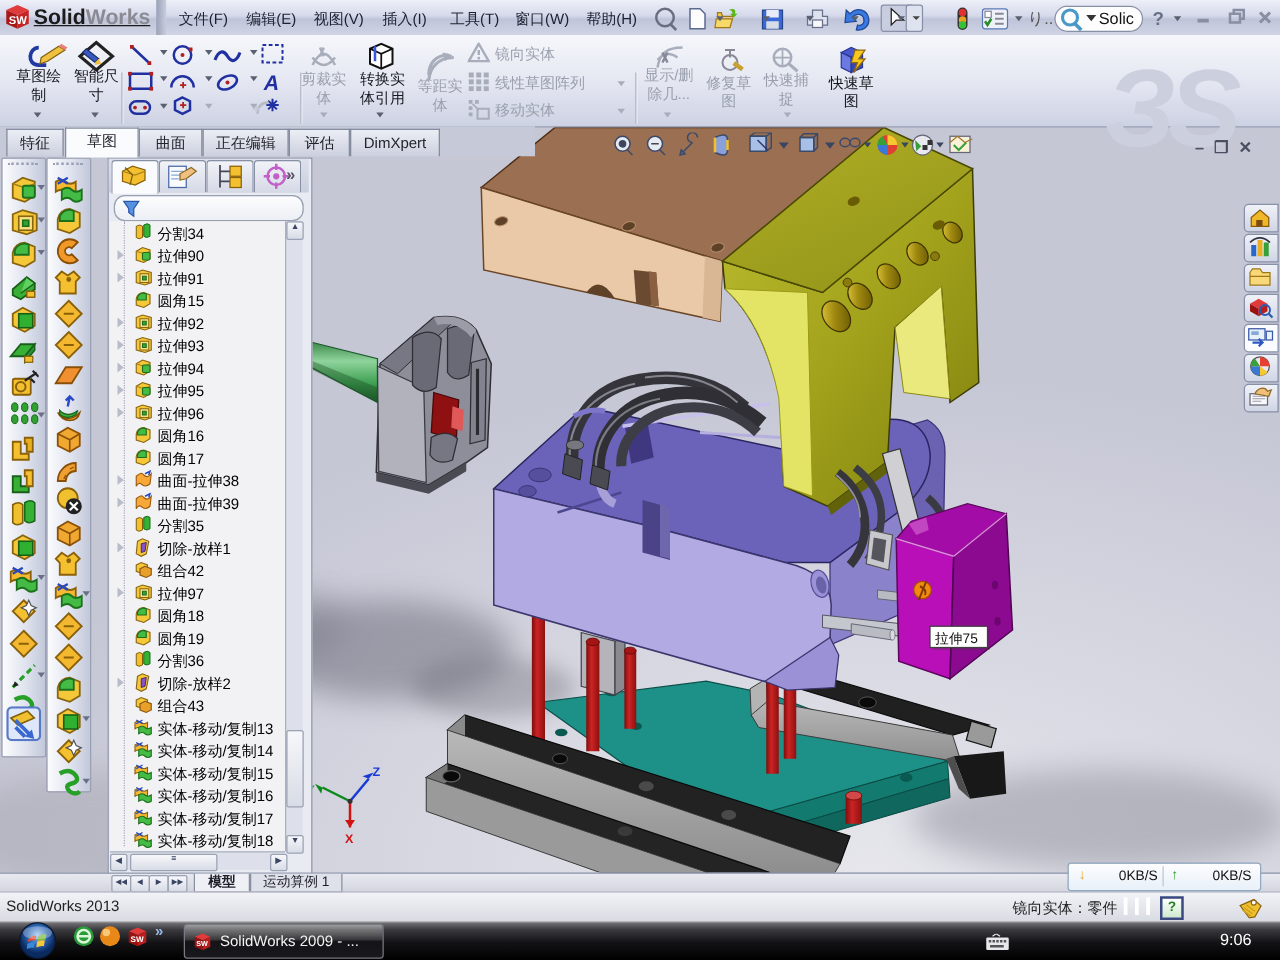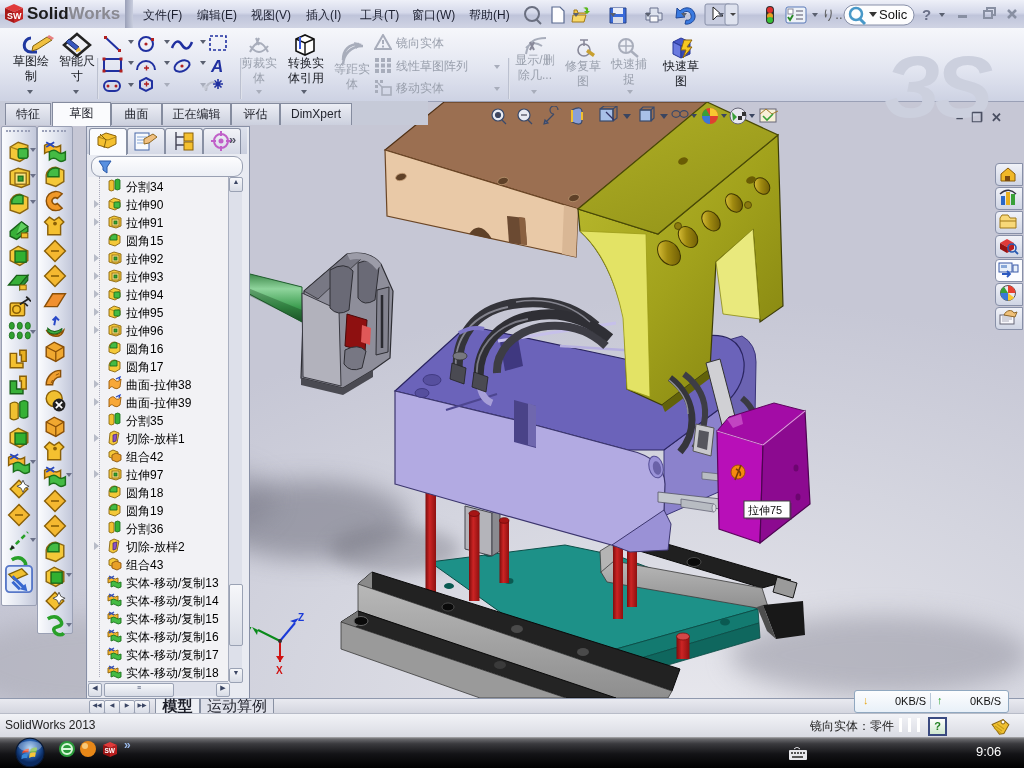--- a/index.html
+++ b/index.html
@@ -2,21 +2,21 @@
 <html><head>
 <meta charset="utf-8">
 <style>
 html,body{margin:0;padding:0;}
 body{width:1024px;height:768px;overflow:hidden;font-family:"Liberation Sans",sans-serif;}
 #scr{position:relative;width:1024px;height:768px;background:#c8c9d6;overflow:hidden;}
 .abs{position:absolute;}
 
 #title{left:0;top:0;width:1024px;height:28px;background:linear-gradient(#eef0f8 0%,#d5d9ea 45%,#bfc4da 55%,#d0d4e4 100%);border-bottom:1px solid #7e86a0;}
 #logo{left:3px;top:2px;width:22px;height:22px;}
-#lgtxt{left:27px;top:4px;font-size:17px;font-weight:bold;color:#1b1b1b;letter-spacing:0px;}
+#lgtxt{left:27px;top:4px;font-size:17px;font-weight:bold;color:#1b1b1b;letter-spacing:0px;text-decoration:underline;}
 #lgtxt span{color:#8a8a92;}
 #vsep{left:125px;top:0;width:8px;height:28px;background:linear-gradient(90deg,#9aa0b8,#c9cede);}
 .menu{top:7px;font-size:12px;color:#1d2030;}
 
 #tb2{left:0;top:28px;width:1024px;height:73px;background:linear-gradient(#f6f7fb 0%,#e3e6f1 55%,#cdd2e3 100%);border-bottom:1px solid #9aa0b6;}
 .bl{font-size:12px;color:#16181f;text-align:center;line-height:15px;}
 .gr{color:#9aa0ad;}
 .car{width:0;height:0;border-left:3px solid transparent;border-right:3px solid transparent;border-top:4px solid #5a6070;}
 .carg{border-top-color:#a8adbb;}
 .sep2{top:30px;width:2px;height:41px;background:linear-gradient(90deg,#aab0c2,#f0f2f8);}
@@ -37,21 +37,21 @@
 #tree{left:1px;top:50px;width:140px;height:504px;background:#f2f2f5;overflow:hidden;}
 .ti{position:absolute;left:0;height:18px;width:116px;}
 .ti .tx{position:absolute;left:38px;top:2px;font-size:12px;color:#000;white-space:nowrap;}
 .ti .ic{position:absolute;left:19px;top:1px;}
 .ti .ex{position:absolute;left:6px;top:5px;width:0;height:0;border-top:4px solid transparent;border-bottom:4px solid transparent;border-left:5px solid #b8bcc8;}
 #vsb{left:141px;top:50px;width:13px;height:504px;background:#dde0ea;border-left:1px solid #aab0c0;}
 #hsb{left:1px;top:554px;width:140px;height:14px;background:#dde0ea;border-top:1px solid #aab0c0;}
 .sbtn{background:linear-gradient(#f6f7fa,#d8dce6);border:1px solid #9aa2b4;border-radius:2px;font-size:7px;color:#3a4563;text-align:center;}
 
 #btabs{left:0;top:698px;width:1024px;height:15px;background:linear-gradient(#e9eaf0,#d2d4de);border-top:1px solid #9099ae;}
-.btab{top:0px;height:14px;border:1px solid #8890a2;border-top:none;background:#dfe1ea;font-size:15px;color:#1c1e28;text-align:center;line-height:14px;}
+.btab{top:0px;height:14px;border:1px solid #8890a2;border-top:none;background:#dfe1ea;font-size:11px;color:#1c1e28;text-align:center;line-height:14px;}
 
 #status{left:0;top:713px;width:1024px;height:24px;background:linear-gradient(#f2f3f7,#d8dae2);border-top:1px solid #b8bcc8;font-size:12px;color:#222;}
 
 #task{left:0;top:737px;width:1024px;height:31px;background:linear-gradient(#b0b0b2 0%,#6a6a6e 6%,#3a3a3e 22%,#131316 55%,#000 100%);}
 .tbtn{top:2px;height:26px;border:1px solid #5a5a60;border-radius:3px;background:linear-gradient(rgba(255,255,255,0.28),rgba(255,255,255,0.07) 45%,rgba(0,0,0,0.25) 50%,rgba(60,60,70,0.2));font-size:12px;color:#f2f2f2;line-height:26px;}
 </style>
 </head>
 <body>
 <div id="scr">
 <div class="abs" id="vp"></div>
@@ -1091,20 +1091,29 @@
         <circle cx="9" cy="9" r="8" fill="#e88818"></circle>
         <circle cx="6" cy="6" r="3" fill="#f8c878"></circle>
       </svg>
 <svg class="abs" style="left:101px;top:3px" width="18" height="18" viewBox="0 0 18 18">
         <polygon points="2,5 9,2 16,5 9,8" fill="#e03a3a"></polygon>
         <polygon points="2,5 9,8 9,17 2,14" fill="#981212"></polygon>
         <polygon points="16,5 9,8 9,17 16,14" fill="#b81e1e"></polygon>
         <text x="3.4" y="13.4" font-size="6.5" font-weight="bold" fill="#fff">SW</text>
       </svg>
 <div class="abs" style="left:124px;top:1px;color:#9ab8e8;font-size:12px;font-weight:bold">»</div>
+<div class="abs tbtn" style="left:147px;width:158px;background:linear-gradient(rgba(255,255,255,0.38),rgba(255,255,255,0.12) 45%,rgba(20,20,30,0.1) 50%,rgba(90,90,110,0.25));border-color:#7a7a85">
+<svg style="position:absolute;left:6px;top:5px" width="16" height="16" viewBox="0 0 18 18">
+          <polygon points="2,5 9,2 16,5 9,8" fill="#e03a3a"></polygon>
+          <polygon points="2,5 9,8 9,17 2,14" fill="#981212"></polygon>
+          <polygon points="16,5 9,8 9,17 16,14" fill="#b81e1e"></polygon>
+          <text x="3.4" y="13.4" font-size="6.5" font-weight="bold" fill="#fff">SW</text>
+        </svg>
+<div style="position:absolute;left:28px;top:0">SolidWorks 2009 - ...</div>
+      </div>
 <svg class="abs" style="left:788px;top:10px" width="20" height="14" viewBox="0 0 20 14">
         <rect x="1" y="3" width="18" height="10" rx="1" fill="#e8e8ec"></rect>
         <g fill="#555">
           <rect x="3" y="5" width="2" height="2"></rect>
           <rect x="6" y="5" width="2" height="2"></rect>
           <rect x="9" y="5" width="2" height="2"></rect>
           <rect x="12" y="5" width="2" height="2"></rect>
           <rect x="15" y="5" width="2" height="2"></rect>
           <rect x="4" y="9" width="11" height="2"></rect>
         </g>

